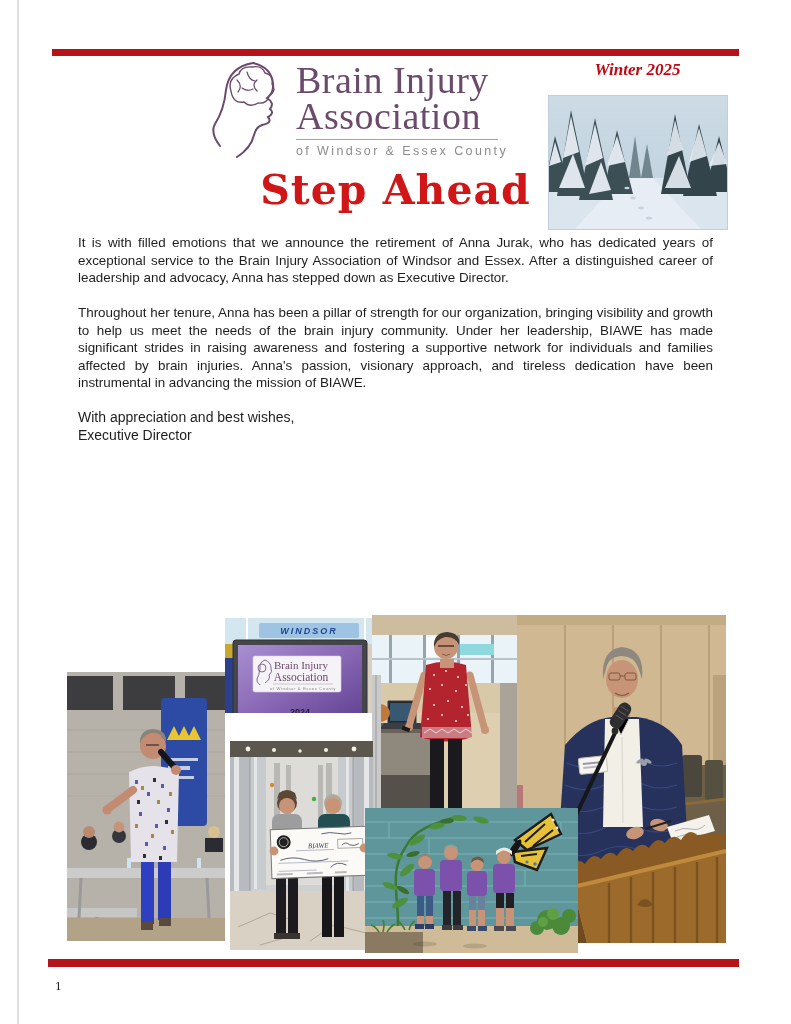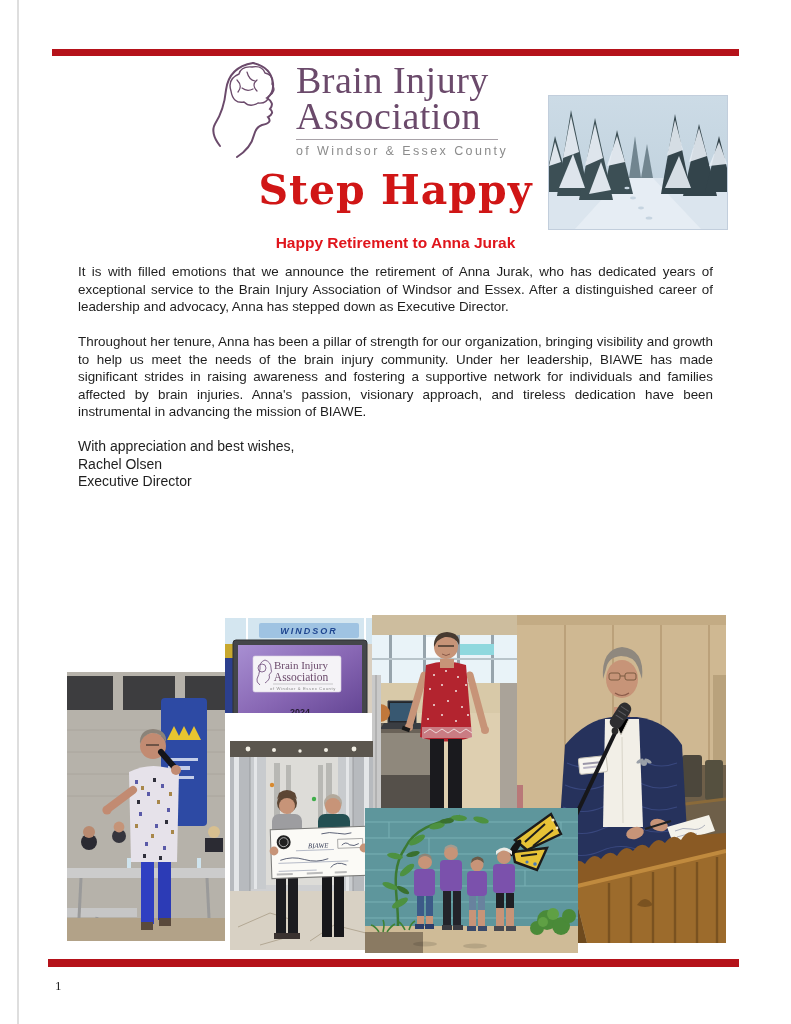--- a/index.html
+++ b/index.html
@@ -63,20 +63,21 @@
         <path d="M30,22 q6,6 1,12 M40,14 q2,8 8,9 M50,22 q-6,5 0,11 M35,30 q5,4 11,1" stroke-width="1.2"></path>
       </g>
     </svg>
   </div>
   <div class="logo-text">
     <div class="logo-l1">Brain Injury</div>
     <div class="logo-l2">Association</div>
     <div class="logo-rule"></div>
     <div class="logo-tag">of Windsor &amp; Essex County</div>
   </div>
+  <div class="issue">Winter 2025</div>
 
   <div class="snow-photo">
     <svg width="178" height="133" viewBox="0 0 178 133">
       <defs>
         <linearGradient id="sky" x1="0" y1="0" x2="0" y2="1">
           <stop offset="0" stop-color="#ccdbe6"></stop>
             <stop offset="1" stop-color="#bdcfdb"></stop>
         </linearGradient>
       </defs>
       <rect width="178" height="133" fill="url(#sky)"></rect>
@@ -115,29 +116,27 @@
       </g>
       <g fill="#c6d4e0">
         <ellipse cx="84" cy="102" rx="3" ry="1.4"></ellipse>
           <ellipse cx="92" cy="112" rx="3" ry="1.4"></ellipse>
         <ellipse cx="100" cy="122" rx="3.4" ry="1.6"></ellipse>
           <ellipse cx="78" cy="92" rx="2.6" ry="1.2"></ellipse>
       </g>
     </svg>
   </div>
 
-  <div class="nl-title">Step Happy</div>
+  <div class="nl-title">Step Ahead</div>
 
   <div class="article">
-    <h2>Happy Retirement to Anna Jurak</h2>
     <p>It is with filled emotions that we announce the retirement of Anna Jurak, who has dedicated years of exceptional service to the Brain Injury Association of Windsor and Essex. After a distinguished career of leadership and advocacy, Anna has stepped down as Executive Director.</p>
     <p>Throughout her tenure, Anna has been a pillar of strength for our organization, bringing visibility and growth to help us meet the needs of the brain injury community. Under her leadership, BIAWE has made significant strides in raising awareness and fostering a supportive network for individuals and families affected by brain injuries. Anna's passion, visionary approach, and tireless dedication have been instrumental in advancing the mission of BIAWE.</p>
     <div class="closing">
       <div>With appreciation and best wishes,</div>
-      <div>Rachel Olsen</div>
       <div>Executive Director</div>
     </div>
   </div>
 
   <div class="photo" id="photoA">
     <svg width="158" height="269" viewBox="0 0 158 269">
       <rect width="158" height="269" fill="#b6b2aa"></rect>
       <g fill="#3d3d3f">
           <rect x="0" y="4" width="46" height="34"></rect>
           <rect x="56" y="4" width="52" height="34"></rect>

